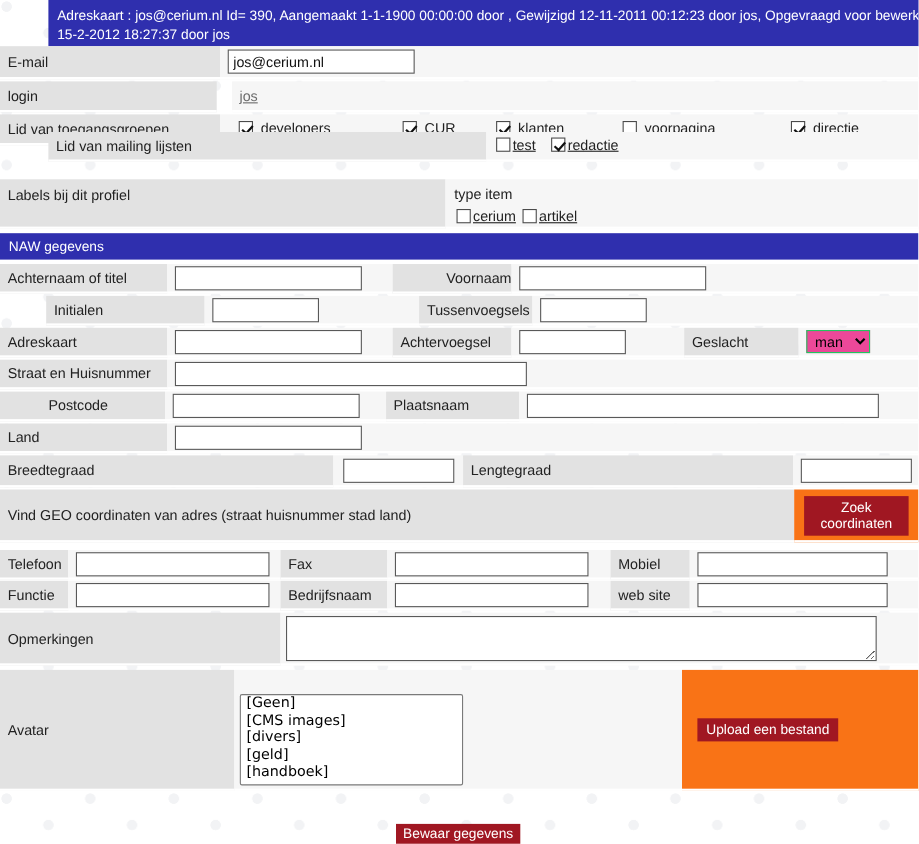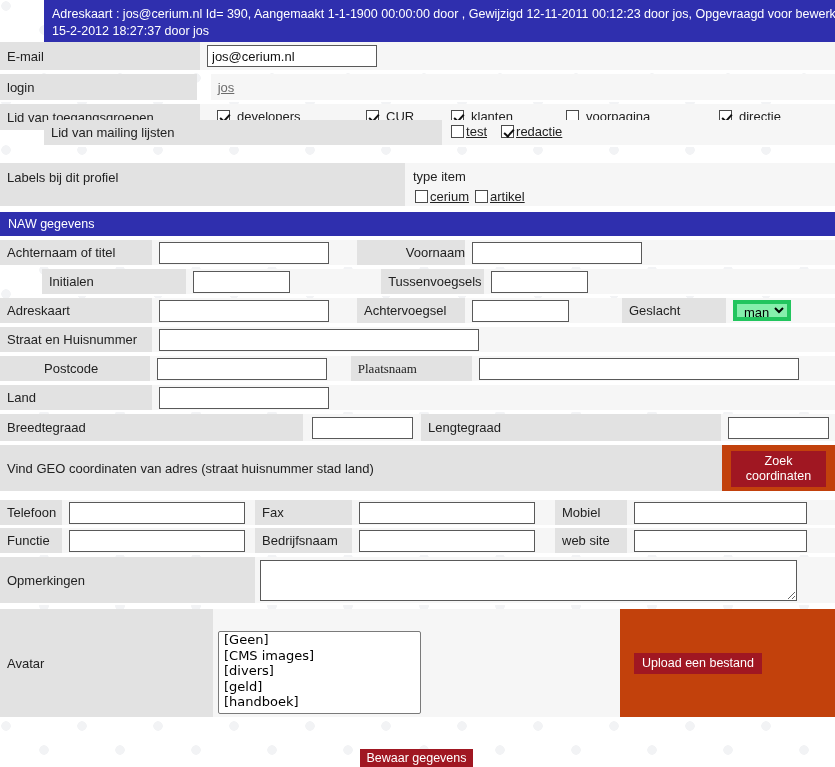--- a/index.html
+++ b/index.html
@@ -56,21 +56,21 @@
   .cellF {           
     background: #f6f6f6;
     display: flex;
     align-items: center;
     padding-left: 7px;
     box-sizing: border-box;
     border-bottom: 2px solid #ffffff;
   }
   .cellF.nopad { padding-left: 0; }
   .cellPlain {
-    background: #c2410c;
+    background: #f97316;
     border-bottom: 2px solid #ffffff;
     box-sizing: border-box;
   }
 
   
   input.txt {
     border: 1px solid #595959;
     background: #ffffff;
     height: 22px;
     box-sizing: border-box;
@@ -84,22 +84,22 @@
     border: 1px solid #595959;
     background: #ffffff;
     box-sizing: border-box;
     font-family: "Liberation Sans", sans-serif;
     font-size: 13px;
     padding: 3px 4px;
     resize: both;
     outline: none;
   }
   select.sel {
-    border: 4px solid #22c55e;
-    background: #86efac;
+    border: 1px solid #22c55e;
+    background: #ec4899;
     height: 21px;
     font-family: "Liberation Sans", sans-serif;
     font-size: 13px;
     box-sizing: border-box;
     padding-left: 3px;
   }
   select.lst {
     border: 1px solid #7a7a7a;
     background: #ffffff;
     font-family: "DejaVu Sans", sans-serif;
@@ -313,21 +313,21 @@
     </div>
   </div>
 
   <div class="row abs" style="left:0;top:356px;height:27px;">
     <div class="cellL" style="width:152px;padding-left:44px;">
       <span>Postcode</span>
     </div>
     <div class="cellF" style="width:205px;">
       <input class="txt" type="text" style="width: 170px;" value="">
     </div>
-    <div class="cellL" style="width:124px;font-family:Liberation Serif, serif;">
+    <div class="cellL" style="width:124px;">
       <span>Plaatsnaam</span>
     </div>
     <div class="cellF" style="width:370px;">
       <input class="txt" type="text" style="width: 320px;" value="">
     </div>
   </div>
 
   <div class="row abs" style="left:0;top:385px;height:27px;">
     <div class="cellL" style="width:152px;">
       <span>Land</span>

